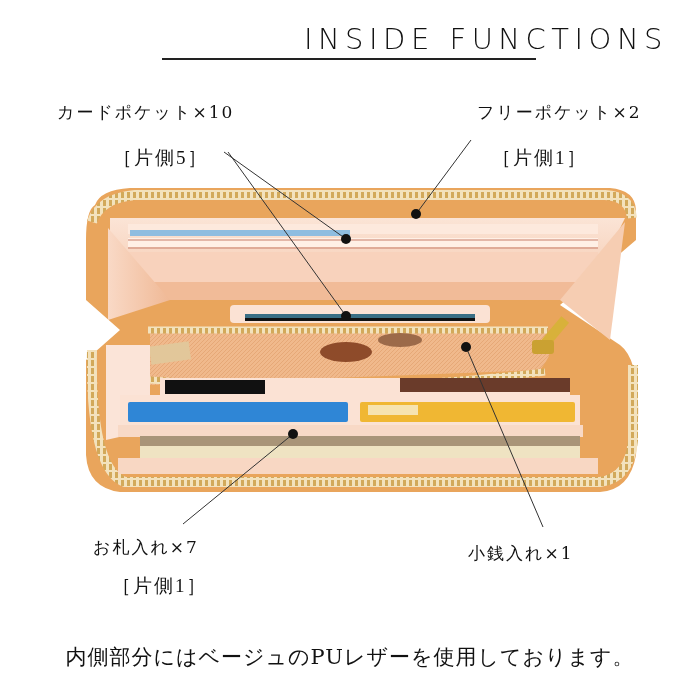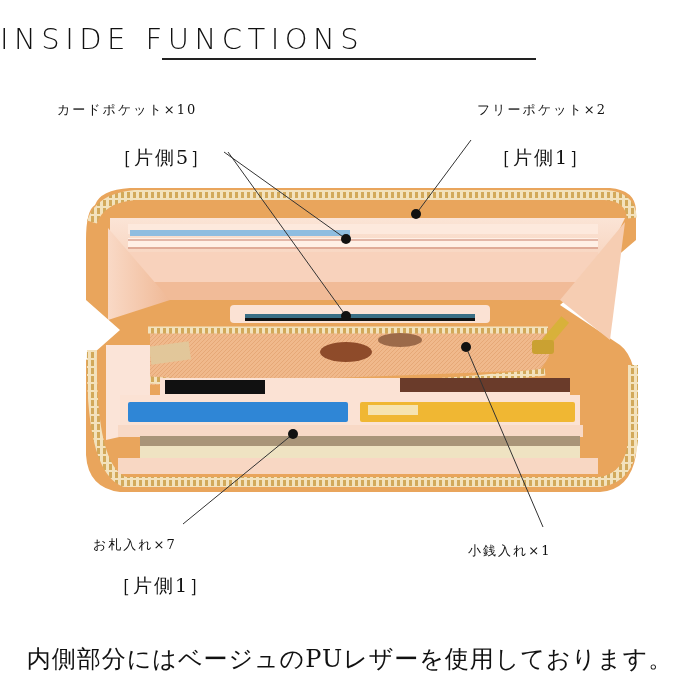--- a/index.html
+++ b/index.html
@@ -1,25 +1,25 @@
 <!DOCTYPE html>
 <html><head>
   <meta charset="utf-8">
   <style>
     html, body { margin: 0; padding: 0; background: #ffffff; }
     body { width: 700px; height: 700px; position: relative; overflow: hidden;
            font-family: "DejaVu Serif", "Liberation Serif", serif; color: #111; }
-    .title { position: absolute; left: 0; width: 668px; top: 22px; text-align: left;
+    .title { position: absolute; left: 0; width: 668px; top: 22px; text-align: right;
              font-family: "DejaVu Sans", "Liberation Sans", sans-serif; font-size: 29px;
              letter-spacing: 5.5px; font-weight: 300; color: #111; }
     .title-underline { position: absolute; left: 162px; top: 58px; width: 374px; height: 2px; background: #222; }
-    .label { position: absolute; font-size: 13px; letter-spacing: 2px; white-space: nowrap; color: #111; }
-    .sub { position: absolute; font-size: 19px; letter-spacing: 2px; white-space: nowrap; color: #111; }
+    .label { position: absolute; font-size: 17px; letter-spacing: 2px; white-space: nowrap; color: #111; }
+    .sub { position: absolute; font-size: 19px; letter-spacing: 2px; white-space: nowrap; color: #111; font-family: Liberation Serif, serif; }
     .footer { position: absolute; left: 0; width: 700px; top: 643px; text-align: center;
-              font-size: 24px; letter-spacing: 1px; color: #111; }
+              font-size: 21px; letter-spacing: 1px; color: #111; }
     svg.art { position: absolute; left: 0; top: 0; }
   </style>
 </head>
 <body>
 
 <div class="title">INSIDE FUNCTIONS</div>
 <div class="title-underline"></div>
 
 <svg class="art" width="700" height="700" viewBox="0 0 700 700">
   <defs>

